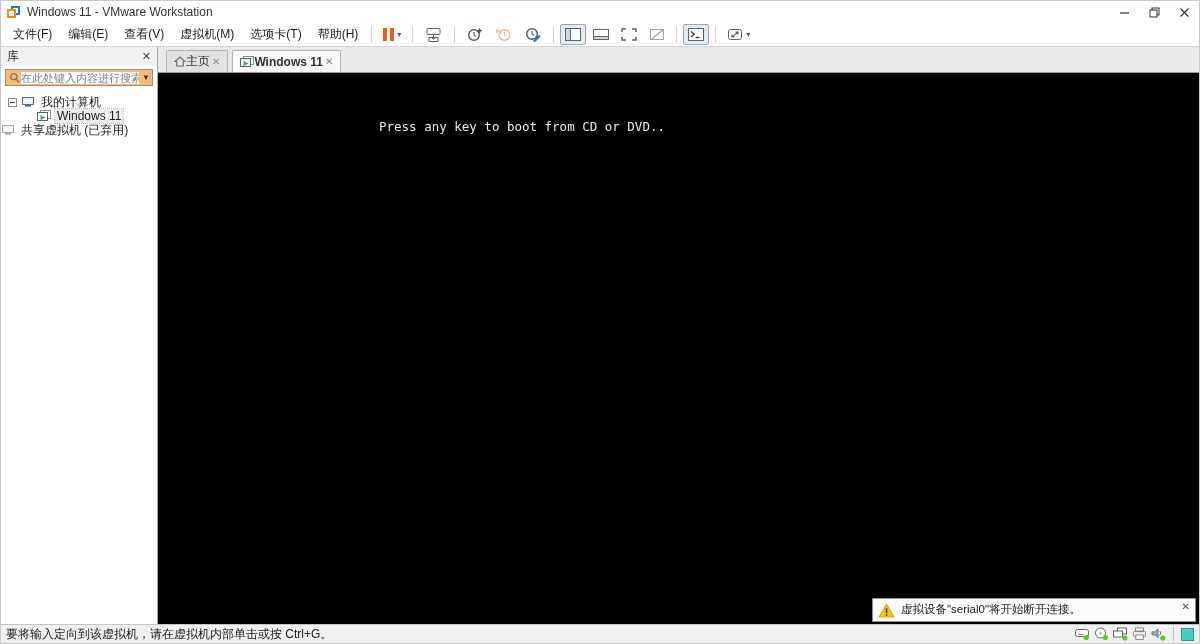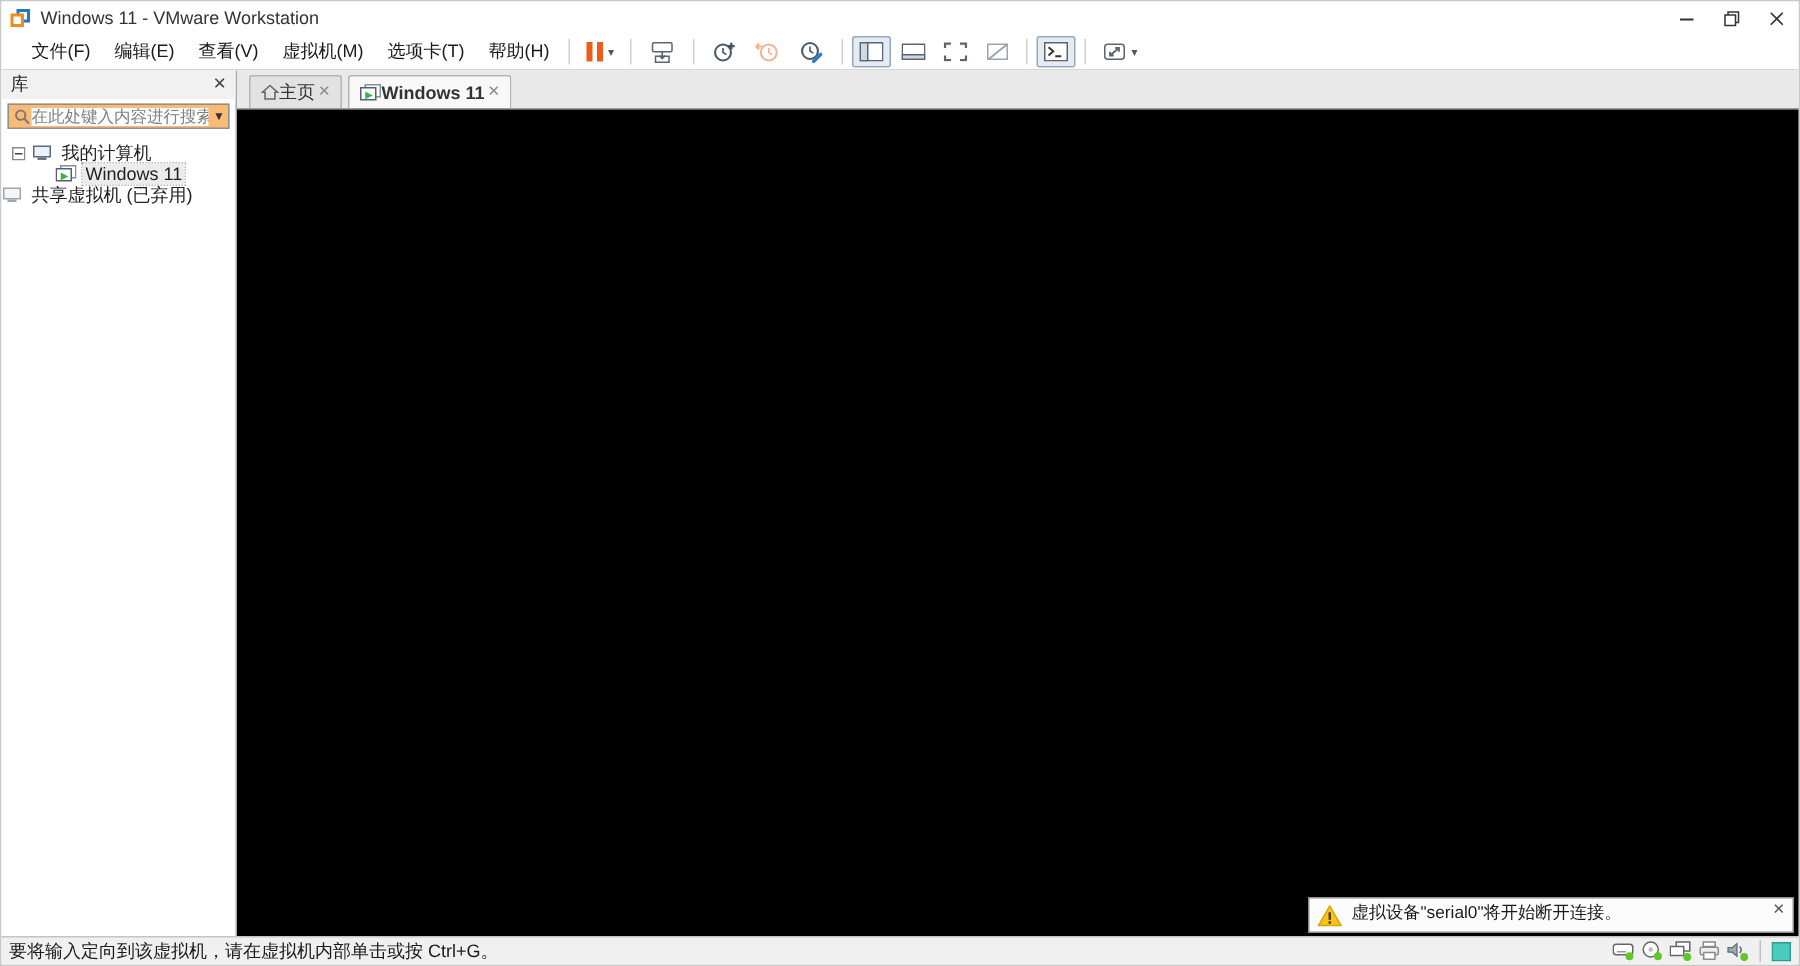--- a/index.html
+++ b/index.html
@@ -8,21 +8,21 @@
   #window { position:relative; width:1200px; height:644px; background:#fff; border:1px solid #c9c9c9; display:flex; flex-direction:column; }
 
   
   .titlebar { height:22px; display:flex; align-items:center; background:#fff; flex:0 0 auto; }
   .titlebar .logo { margin:0 6px 0 5px; display:flex; }
   .titlebar .title { font-size:12px; color:#333; }
   .titlebar .spacer { flex:1; }
   .winbtn { width:30px; height:22px; display:flex; align-items:center; justify-content:center; cursor:default; }
 
   
-  .menubar { height:24px; display:flex; align-items:center; background:#fff; border-bottom:1px solid #d6d6d6; padding-left:12px; flex:0 0 auto; }
+  .menubar { height:24px; display:flex; align-items:center; background:#fff; border-bottom:1px solid #d6d6d6; padding-left:4px; flex:0 0 auto; }
   .menu-item { padding:3px 8px; font-size:12px; color:#1a1a1a; cursor:default; }
   .tb-sep { width:1px; height:17px; background:#d0d0d0; margin:0 5px; }
   .tb-btn { display:flex; align-items:center; justify-content:center; padding:3px 4px; margin:0 1px; border:1px solid transparent; border-radius:2px; }
   .tb-btn.pressed { background:#e4ebf2; border-color:#98a8b8; }
   .caret { font-size:8px; color:#555; margin-left:3px; }
   .pausebars { display:flex; gap:3px; }
   .pausebars i { display:block; width:4px; height:13px; background:#ee5c1c; }
 
   
   .main { flex:1; display:flex; min-height:0; }
@@ -254,20 +254,21 @@
             <rect x="3.5" y="0.5" width="10" height="8" fill="#fff" stroke="#7f90a0"></rect>
             <rect x="0.5" y="2.5" width="10" height="8" fill="#fff" stroke="#55626e"></rect>
             <path d="M3.5 5 L8.5 7.6 L3.5 10.2 Z" fill="#35b44a"></path>
           </svg>
           <span>Windows 11</span>
           <span class="tclose">✕</span>
         </div>
       </div>
 
       <div class="vmscreen">
+        <div class="bootmsg">Press any key to boot from CD or DVD..</div>
 
         <div class="notice">
           <svg width="17" height="15" viewBox="0 0 17 15" style="flex:0 0 auto;">
             <path d="M8.5 1 L16 14 L1 14 Z" fill="#fbc21a" stroke="#d9a400"></path>
             <rect x="7.7" y="5.2" width="1.6" height="5" fill="#4a3a00"></rect>
             <rect x="7.7" y="11.2" width="1.6" height="1.6" fill="#4a3a00"></rect>
           </svg>
           <div class="txt">
             <div>虚拟设备"serial0"将开始断开连接。</div>
           </div>

